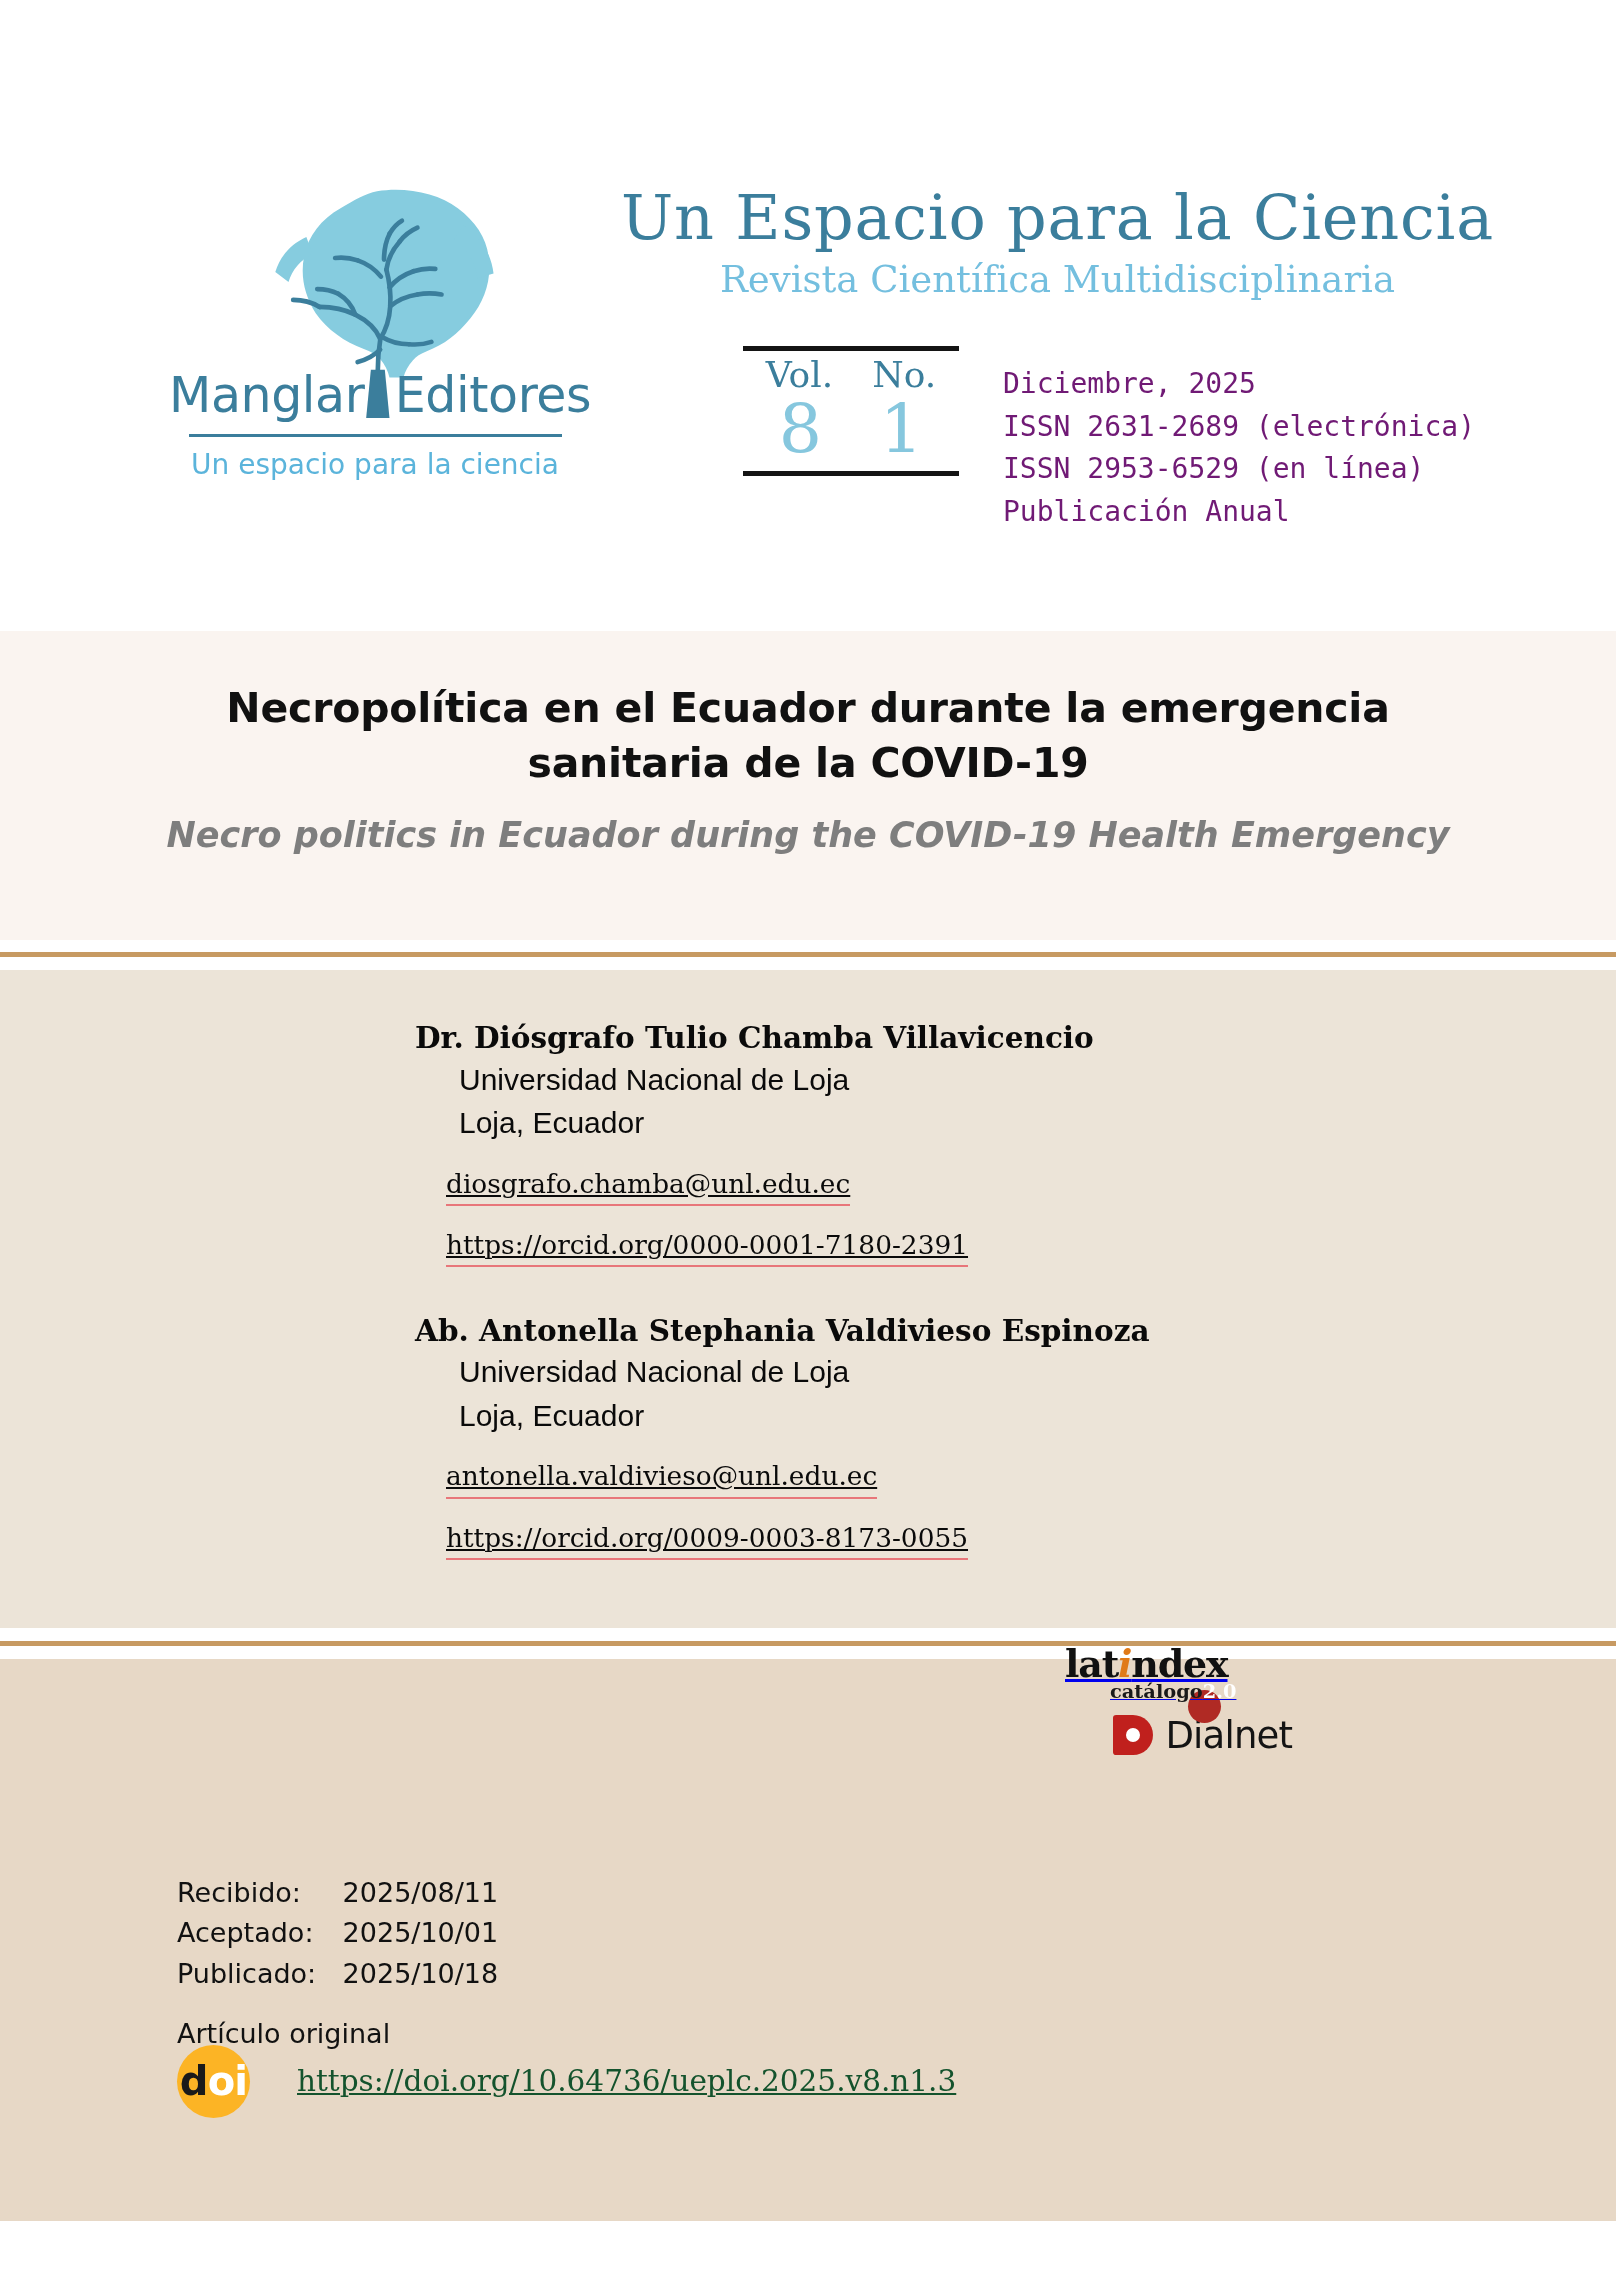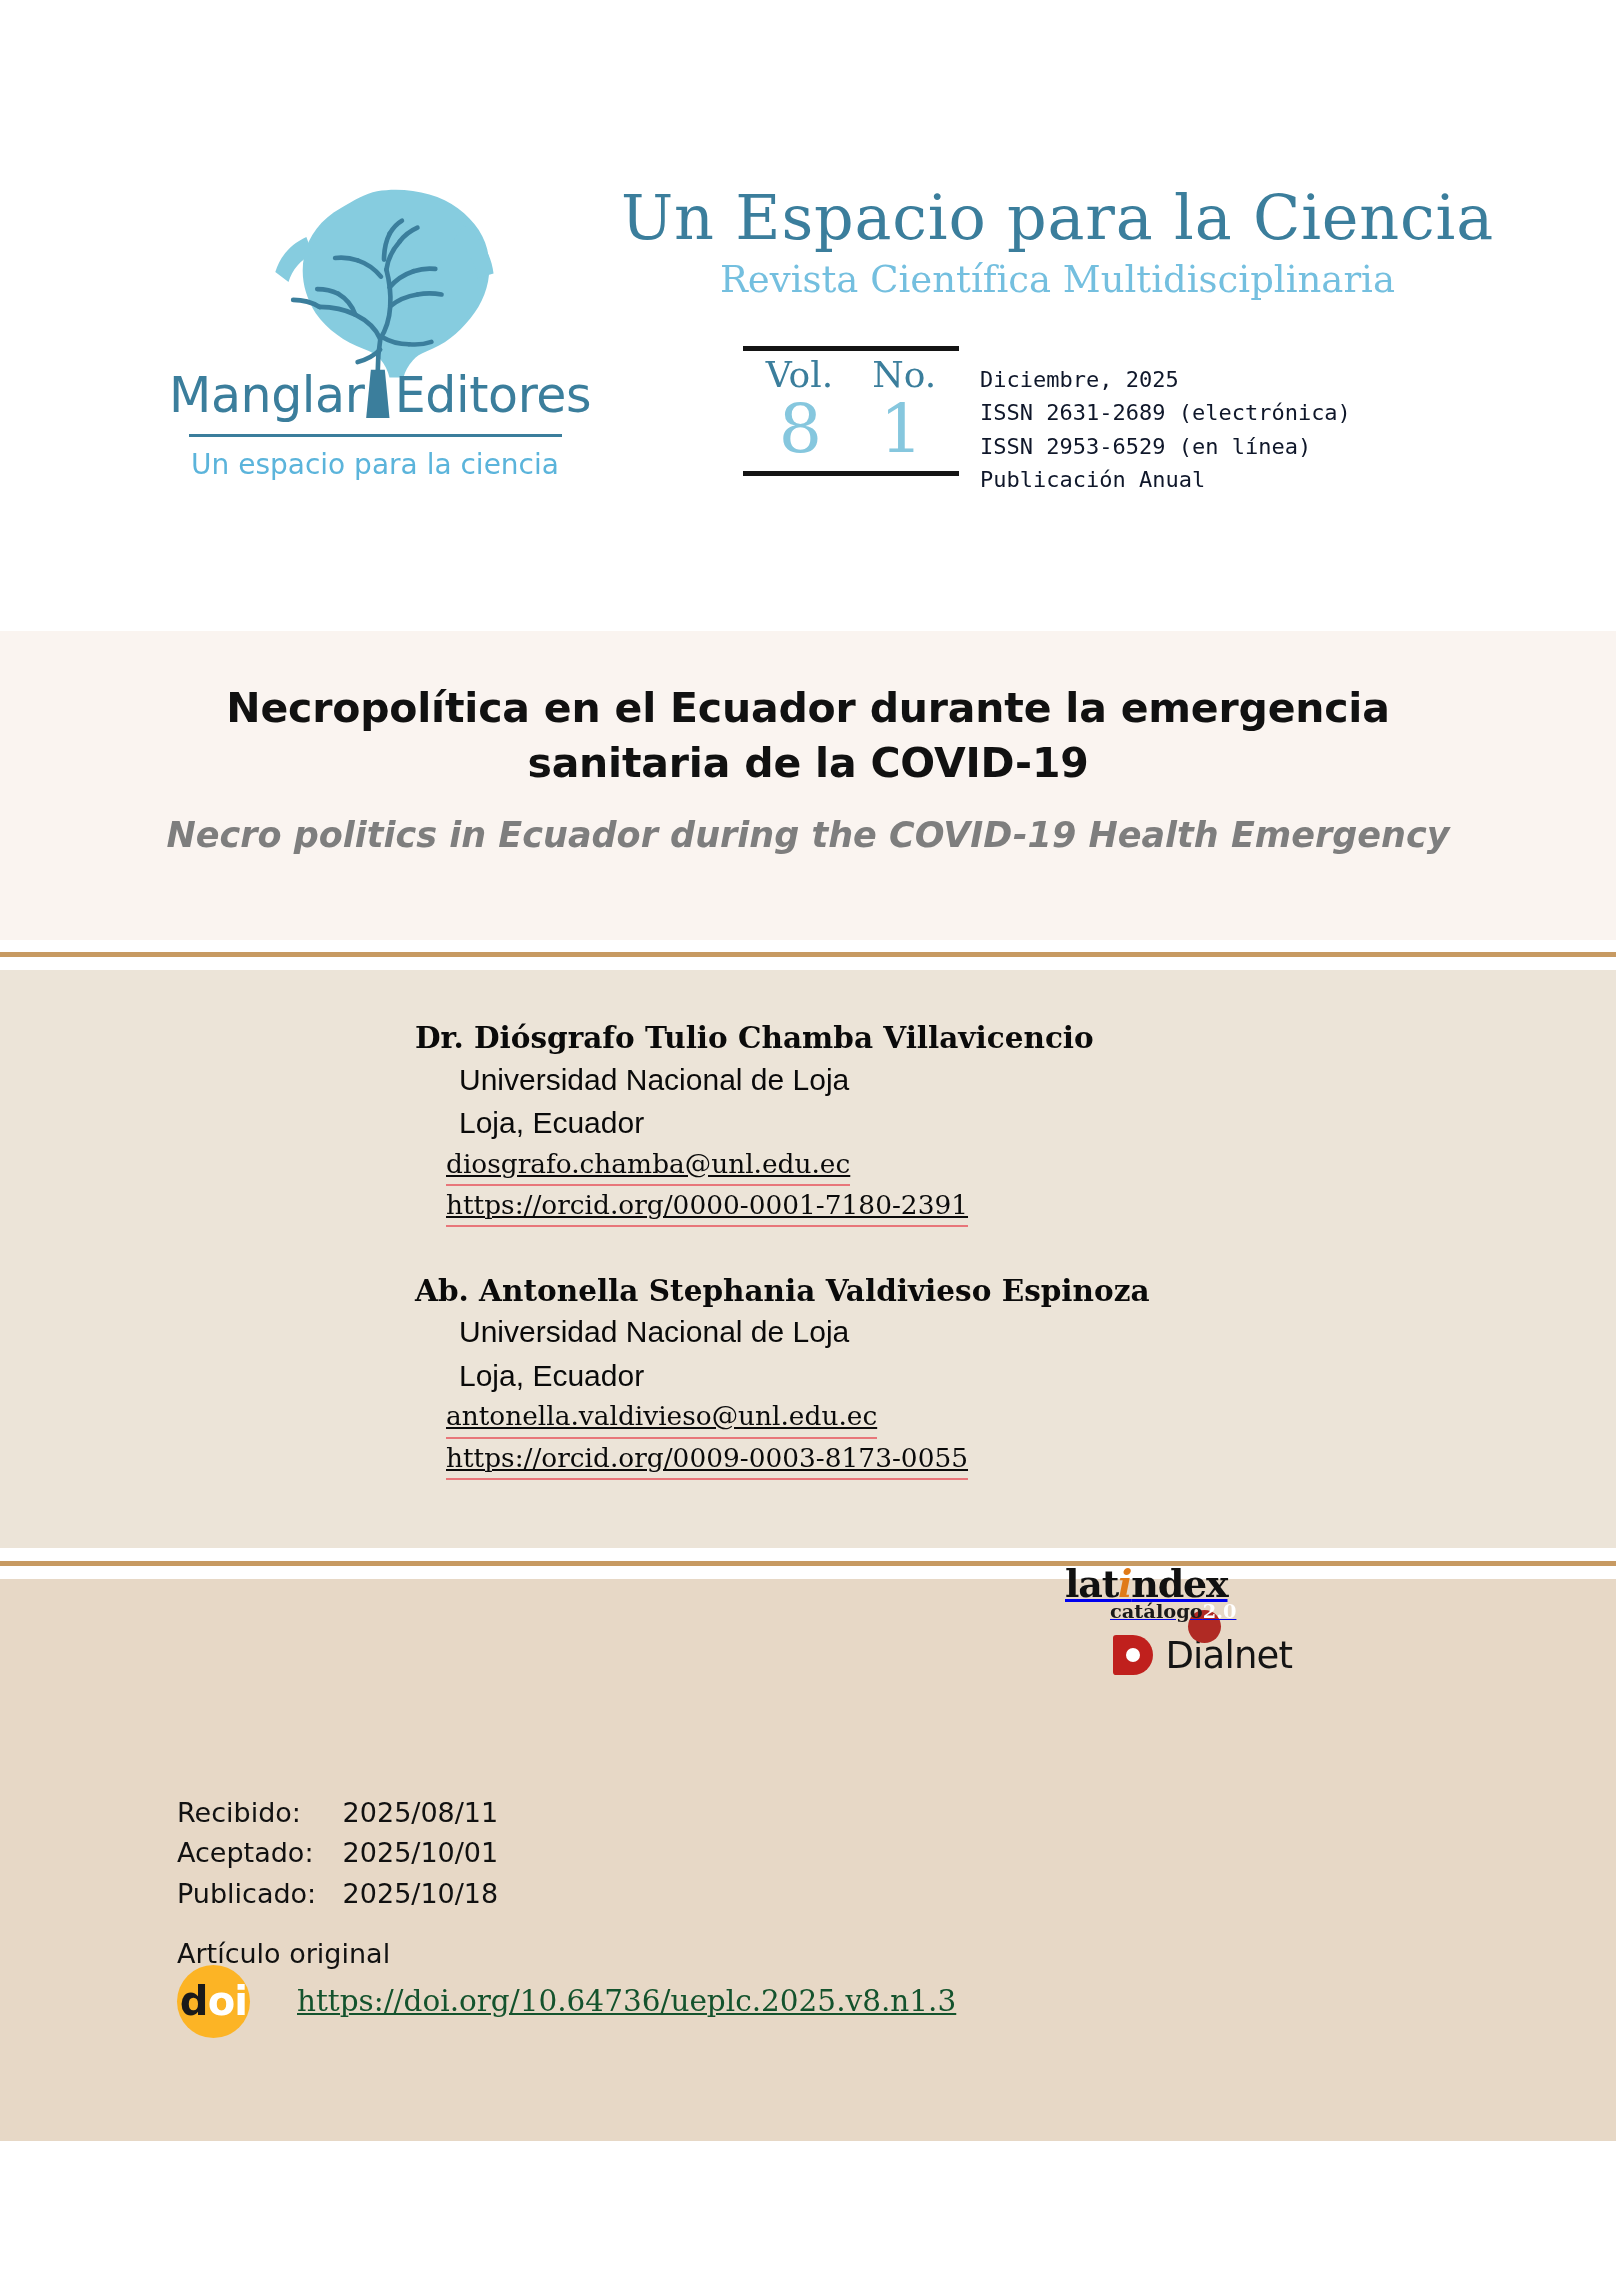--- a/index.html
+++ b/index.html
@@ -122,25 +122,25 @@
     gap: 56px;
     font-family: "DejaVu Serif", serif;
     font-size: 68px;
     color: #86c7de;
     line-height: 1.05;
     padding-bottom: 4.7px;
   }
   .volno-nums span { display:inline-block; min-width: 45px; }
 
   .issue-meta {
-    margin-left: 21px;
+    margin-left: 44px;
     padding-top: 17px;
     font-family: "DejaVu Sans Mono", monospace;
-    font-size: 22px;
-    color: #0f172a;
+    font-size: 28px;
+    color: #701a75;
     line-height: 1.52;
     white-space: nowrap;
   }
 
   
   .title-band {
     background: #faf4f0;
     padding: 50px 132px 81px;
     text-align: center;
   }
@@ -201,20 +201,21 @@
   }
   .author-link {
     font-family: "DejaVu Serif", serif;
     font-size: 26.4px;
     color: #0a0a0a;
     line-height: 1.45;
     margin-left: 20px;
     display: inline-block;
     border-bottom: 2.3px solid #e8767a;
     padding-bottom: 0.8px;
+    margin-top: 20px;
   }
   .author-link-row { line-height: 1.52; }
 
   
   .footer-band {
     background: #e7d8c6;
     position: relative;
     height: 562px;
   }
   .dates-block {

